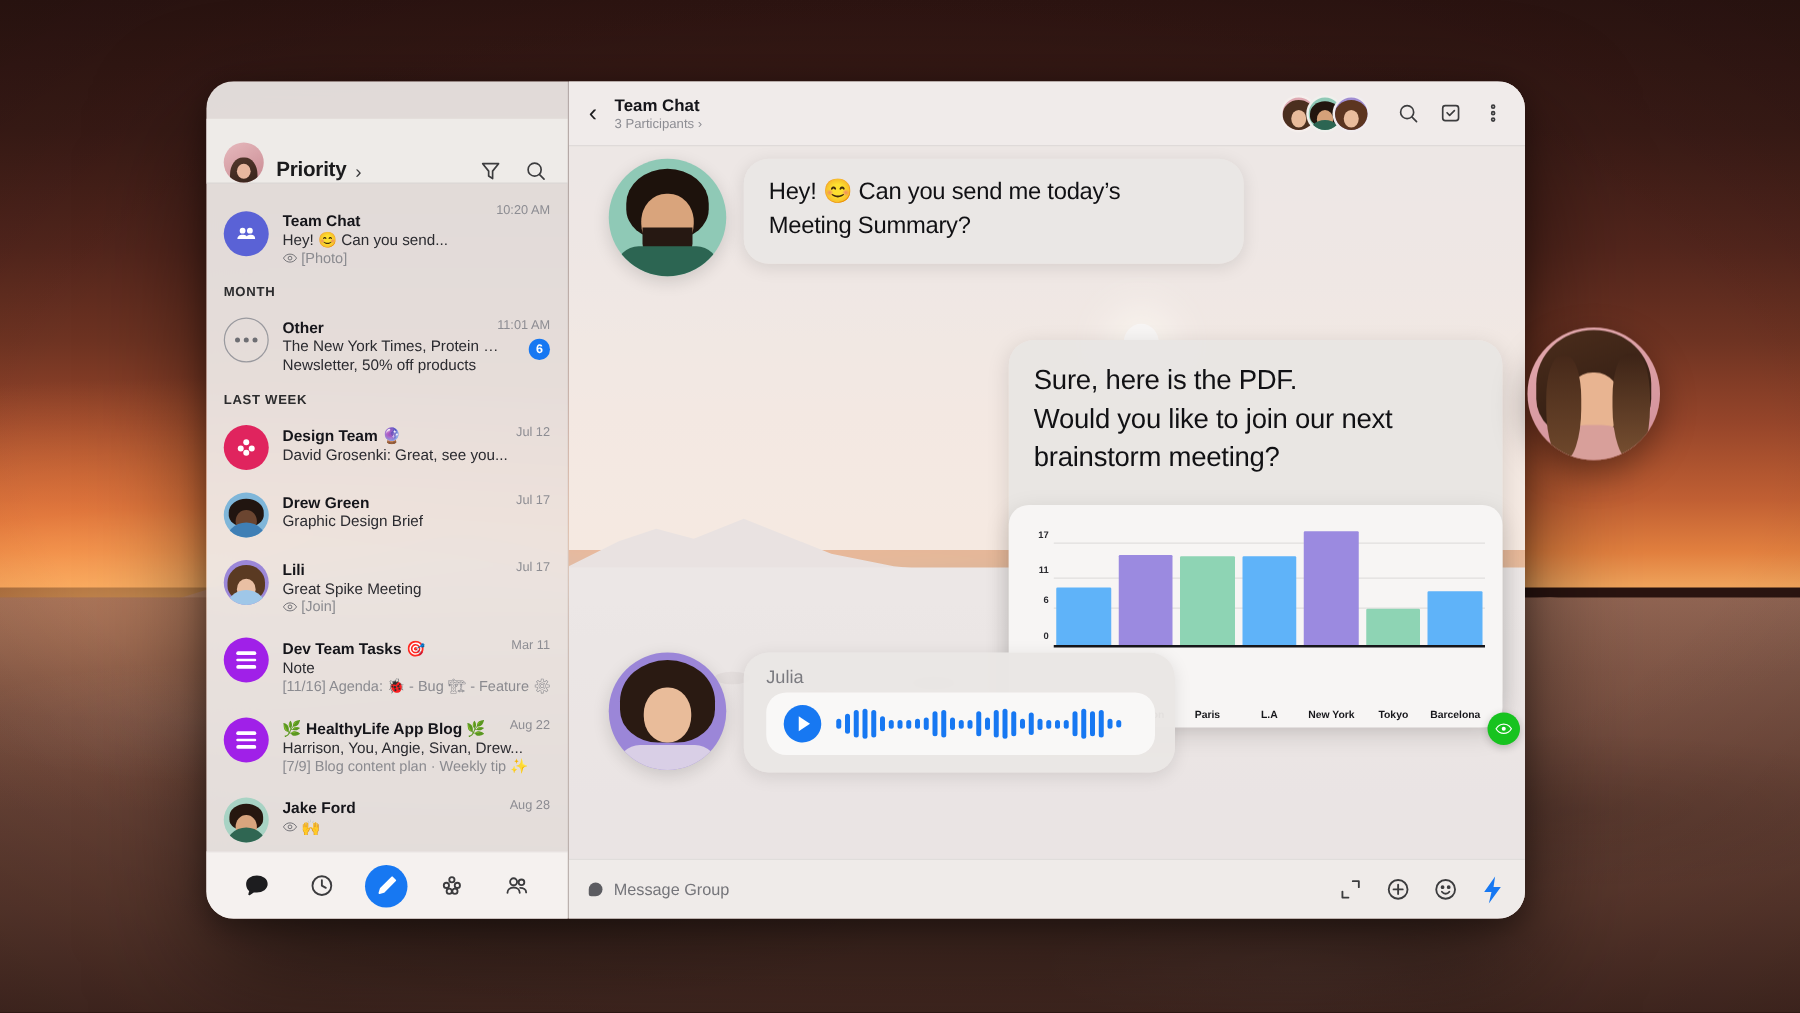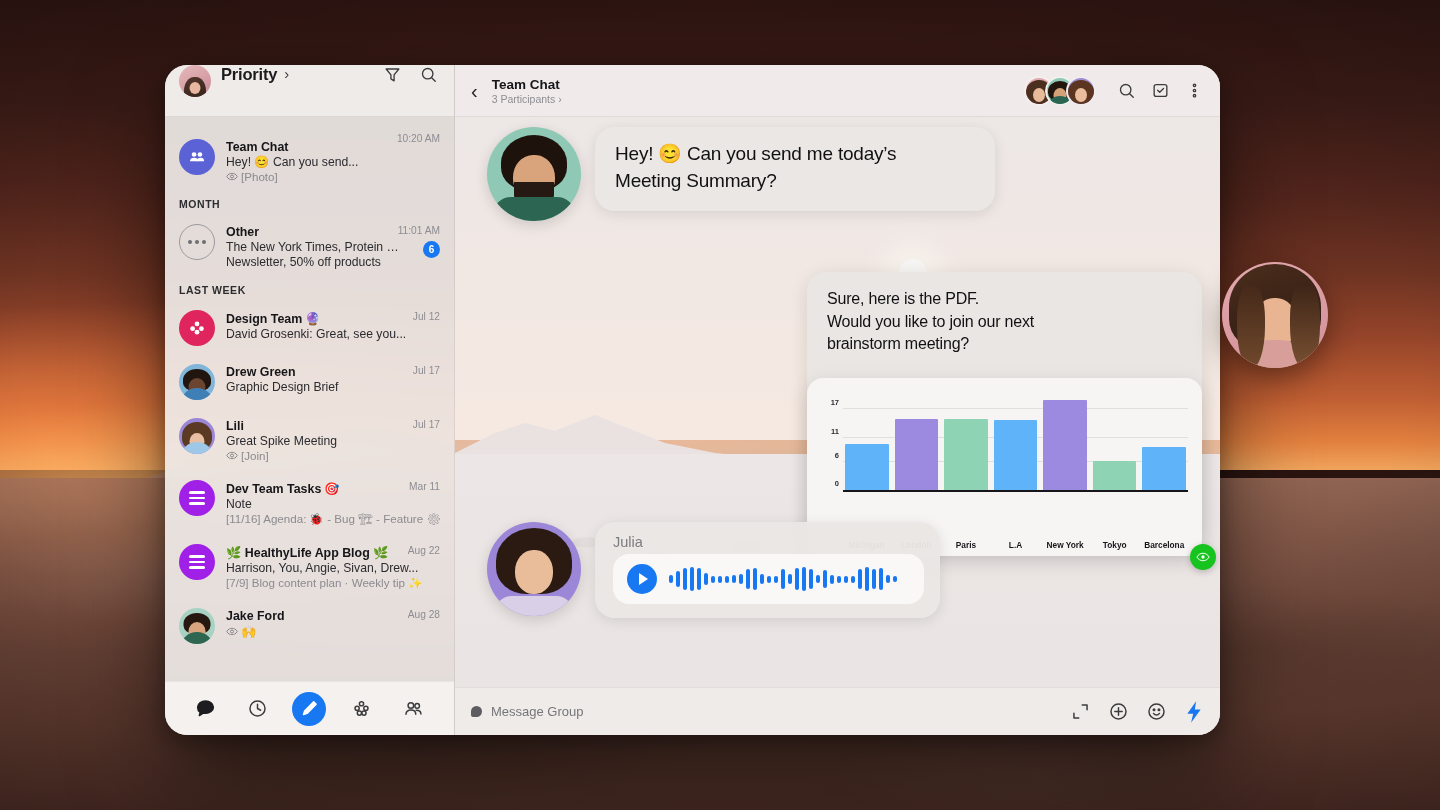--- a/index.html
+++ b/index.html
@@ -60,23 +60,24 @@
   
   #sidebar {
     width: 290px; flex: 0 0 290px; height: 100%;
     background: rgba(238,233,231,.93);
     display: flex; flex-direction: column;
     border-right: 1px solid rgba(0,0,0,.07);
     position: relative;
   }
   .sb-header {
     height: 52px; flex: 0 0 52px;
-    display: flex; align-items: flex-start; padding: 0 16px 0 14px;
+    display: flex; align-items: flex-end; padding: 0 16px 0 14px;
     border-bottom: 1px solid rgba(0,0,0,.08);
     background: rgba(241,237,235,.85);
+    margin-top: 30px;
   }
   .sb-avatar {
     width: 32px; height: 32px; border-radius: 50%; flex: 0 0 32px;
     background: linear-gradient(150deg,#e6b9bd,#c98a92);
     position: relative; overflow: hidden;
   }
   .sb-avatar::after {
     content:''; position:absolute; left:50%; top:38%; width:22px; height:30px;
     transform: translateX(-50%); border-radius: 46% 46% 38% 38%;
     background: linear-gradient(160deg,#53372c,#2e1d16);
@@ -178,21 +179,21 @@
   .bub-text { font-size: 19px; color: #111114; line-height: 1.42; letter-spacing: -.2px; }
 
   #bubble-jake { left: 32px; top: 10px; }
   #bubble-jake .bubble { width: 400px; }
 
   #bubble-pdf {
     position: absolute; right: 18px; top: 155px; width: 395px;
     background: rgba(232,229,227,.97); border-radius: 20px; padding: 16px 20px 0 20px;
     box-shadow: 0 4px 18px rgba(0,0,0,.12);
   }
-  #bubble-pdf .bub-text { font-size: 16px; }
+  #bubble-pdf .bub-text { font-size: 22px; }
 
   .chart-card {
     margin: 12px -20px 0 -20px; width: 395px;
     background: #f7f5f4; border-radius: 16px; padding: 14px 14px 6px 14px;
     box-shadow: 0 6px 20px rgba(0,0,0,.13);
     position: relative; left: 0; top: 10px;
   }
   .chart-wrap { position: relative; height: 100px; display: flex; }
   .y-axis { width: 22px; position: relative; flex: 0 0 22px; }
   .y-tick { position: absolute; right: 4px; font-size: 7.5px; font-weight: bold; color: #2b2b30; transform: translateY(-50%); }

